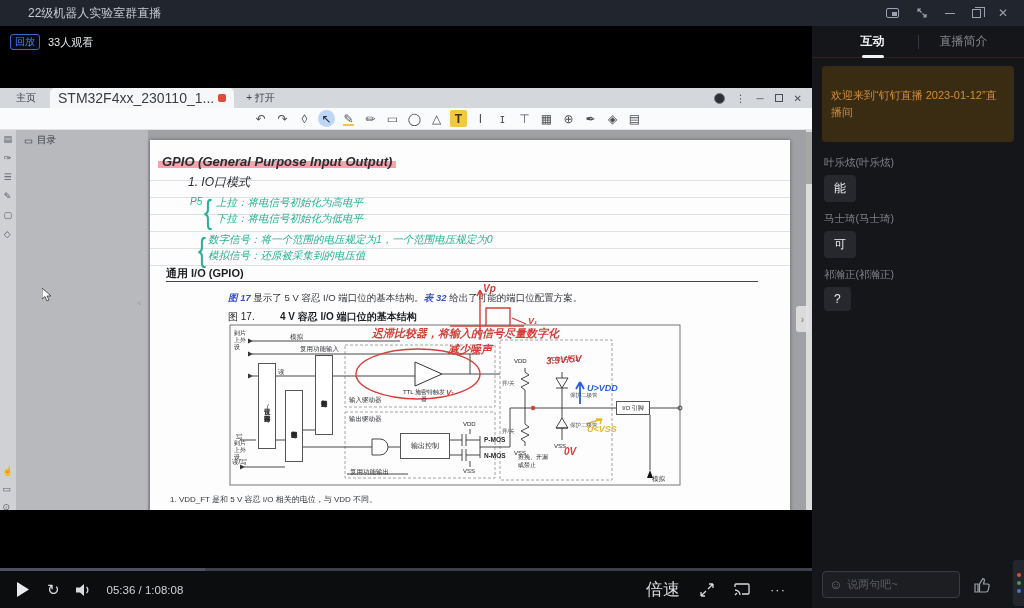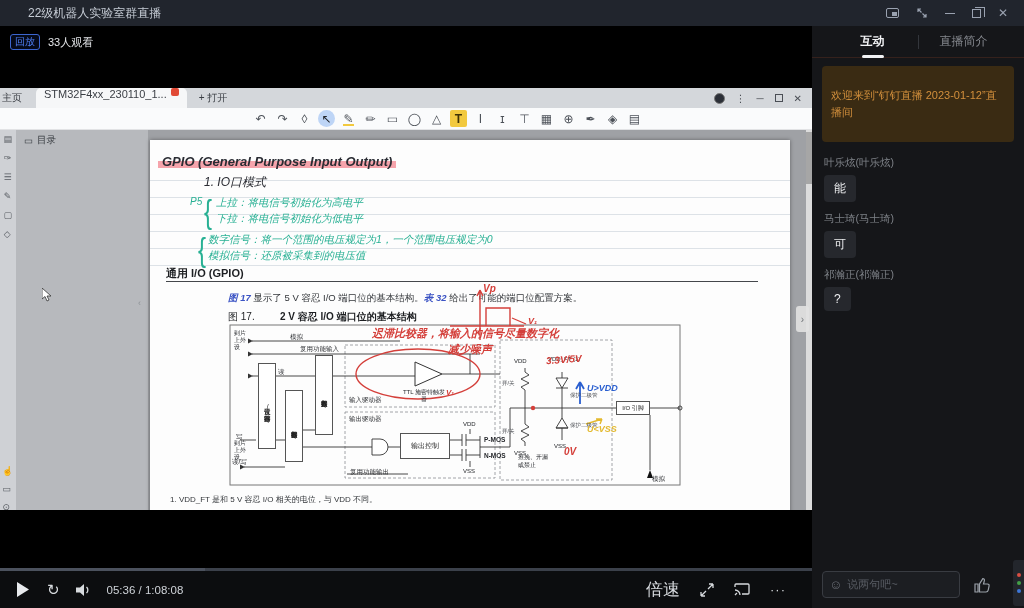--- a/index.html
+++ b/index.html
@@ -21,22 +21,22 @@
   
   #video { left:0; top:26px; width:812px; height:484px; background:#000; overflow:hidden; }
   #badge-row { left:10px; top:8px; display:flex; align-items:center; gap:8px; }
   #replay-badge { font-size:10px; color:#4d7ef2; border:1px solid #3c66cf; border-radius:3px; padding:0 4px; line-height:14px; background:rgba(20,40,100,.25); }
   #viewers { font-size:11px; color:#e3e5e8; }
 
   
   #screen { left:0; top:62px; width:812px; height:460px; }
   #app { left:0; top:0; width:812px; height:434px; background:#f6f7f8; }
   #tabbar { left:0; top:0; width:812px; height:20px; background:#d4d7db; display:flex; align-items:center; font-size:10px; color:#3a3e44; }
-  #tab-home { margin-left:2px;text-align:center; }
-  #tab-doc { margin-left:14px; height:20px; background:#f6f7f8; border-radius:5px 5px 0 0; display:flex; align-items:flex-start; gap:4px; padding:0 8px; font-size:11px; }
+  #tab-home { margin-left:16px;text-align:center; }
+  #tab-doc { margin-left:14px; height:20px; background:#f6f7f8; border-radius:5px 5px 0 0; display:flex; align-items:center; gap:4px; padding:0 8px; font-size:14px; }
   .pdf-dot { width:8px; height:8px; background:#e04a36; border-radius:2px; }
   #tab-open { margin-left:12px; }
   #app-controls { margin-left:auto; display:flex; align-items:center; gap:11px; padding-right:10px; color:#4a4e55; font-size:10px; }
   .av-circle { width:11px; height:11px; border-radius:50%; background:#2b2f37; border:1px solid #777; }
   .mini-box { width:8px; height:8px; border:1px solid #4a4e55; }
 
   #toolbar { left:0; top:20px; width:812px; height:22px; background:#fafbfc; border-bottom:1px solid #e2e3e5; display:flex; align-items:center; gap:5px; padding-left:252px; }
   .tool { width:17px; height:17px; display:flex; align-items:center; justify-content:center; font-size:12px; color:#4c5158; position:relative; }
   .tool.cur { background:#bed5f6; border-radius:50%; color:#22262c; }
   .tool.yhl { background:#f2c93e; border-radius:2px; color:#403305; font-weight:bold; }
@@ -54,21 +54,21 @@
   #nav-next { right:3px; top:176px; width:13px; height:26px; background:rgba(225,225,225,.9); border-radius:3px; color:#707478; font-size:10px; display:flex; align-items:center; justify-content:center; }
   #nav-prev { left:2px; top:176px; color:#8e9296; font-size:9px; }
   #bluebar { left:0; top:430px; width:812px; height:4px; background:#2e7fe6; }
 
   
   .hand { font-style:italic; }
   #notepaper { left:0; top:24px; width:640px; height:104px;
     background:repeating-linear-gradient(to bottom, transparent 0 16px, #dde2e7 16px 17px); }
   #hw-title { left:8px; top:14px; font-size:13px; color:#2a2c33; font-weight:bold;
     background:linear-gradient(transparent 48%, rgba(242,116,128,.65) 48% 92%, transparent 92%); padding:0 4px; }
-  #hw-sub { left:54px; top:34px; font-size:12px; color:#2a2c33; }
+  #hw-sub { left:38px; top:34px; font-size:12px; color:#2a2c33; }
   .teal { color:#27b093; font-size:10.5px; white-space:nowrap; }
   .brace { color:#27b093; font-size:24px; transform:scaleY(1.4); transform-origin:top; }
   #sec-title { left:16px; top:126px; font-size:11px; font-weight:bold; color:#1d1f22; }
   #sec-rule { left:16px; top:141px; width:592px; height:1px; background:#44474b; }
   #para { left:78px; top:152px; font-size:9.5px; color:#33363a; }
   .ref { color:#3b53c4; font-style:italic; font-weight:bold; }
   #figcap-num { left:78px; top:170px; font-size:10px; font-weight:normal; color:#1d1f22; }
   #figcap-txt { left:130px; top:170px; font-size:10px; font-weight:bold; color:#1d1f22; }
   #footnote { left:20px; top:354px; font-size:8px; color:#33363a; }
 
@@ -260,21 +260,21 @@
             <div class="abs teal hand" style="left:58px; top:93px;">数字信号：将一个范围的电压规定为1，一个范围电压规定为0</div>
             <div class="abs teal hand" style="left:58px; top:109px;">模拟信号：还原被采集到的电压值</div>
 
             <div id="sec-title" class="abs">通用 I/O (GPIO)</div>
             <div id="sec-rule" class="abs"></div>
 
             <div id="para" class="abs nowrap">
               <span class="ref">图 17</span><span> 显示了 5 V 容忍 I/O 端口位的基本结构。</span><span class="ref">表 32</span><span> 给出了可能的端口位配置方案。</span>
             </div>
             <div id="figcap-num" class="abs">图 17.</div>
-            <div id="figcap-txt" class="abs">2 V 容忍 I/O 端口位的基本结构</div>
+            <div id="figcap-txt" class="abs">4 V 容忍 I/O 端口位的基本结构</div>
 
             <svg class="abs" style="left:0; top:0;" width="640" height="374" viewBox="0 0 640 374">
               <defs>
                 <marker id="aL" markerWidth="6" markerHeight="6" refX="1" refY="3" orient="auto">
                     <path d="M6,0 L0,3 L6,6 z" fill="#333"></path>
                   </marker>
               </defs>
 
               <rect x="80" y="185" width="450" height="160" fill="none" stroke="#777" stroke-width="1"></rect>
 

